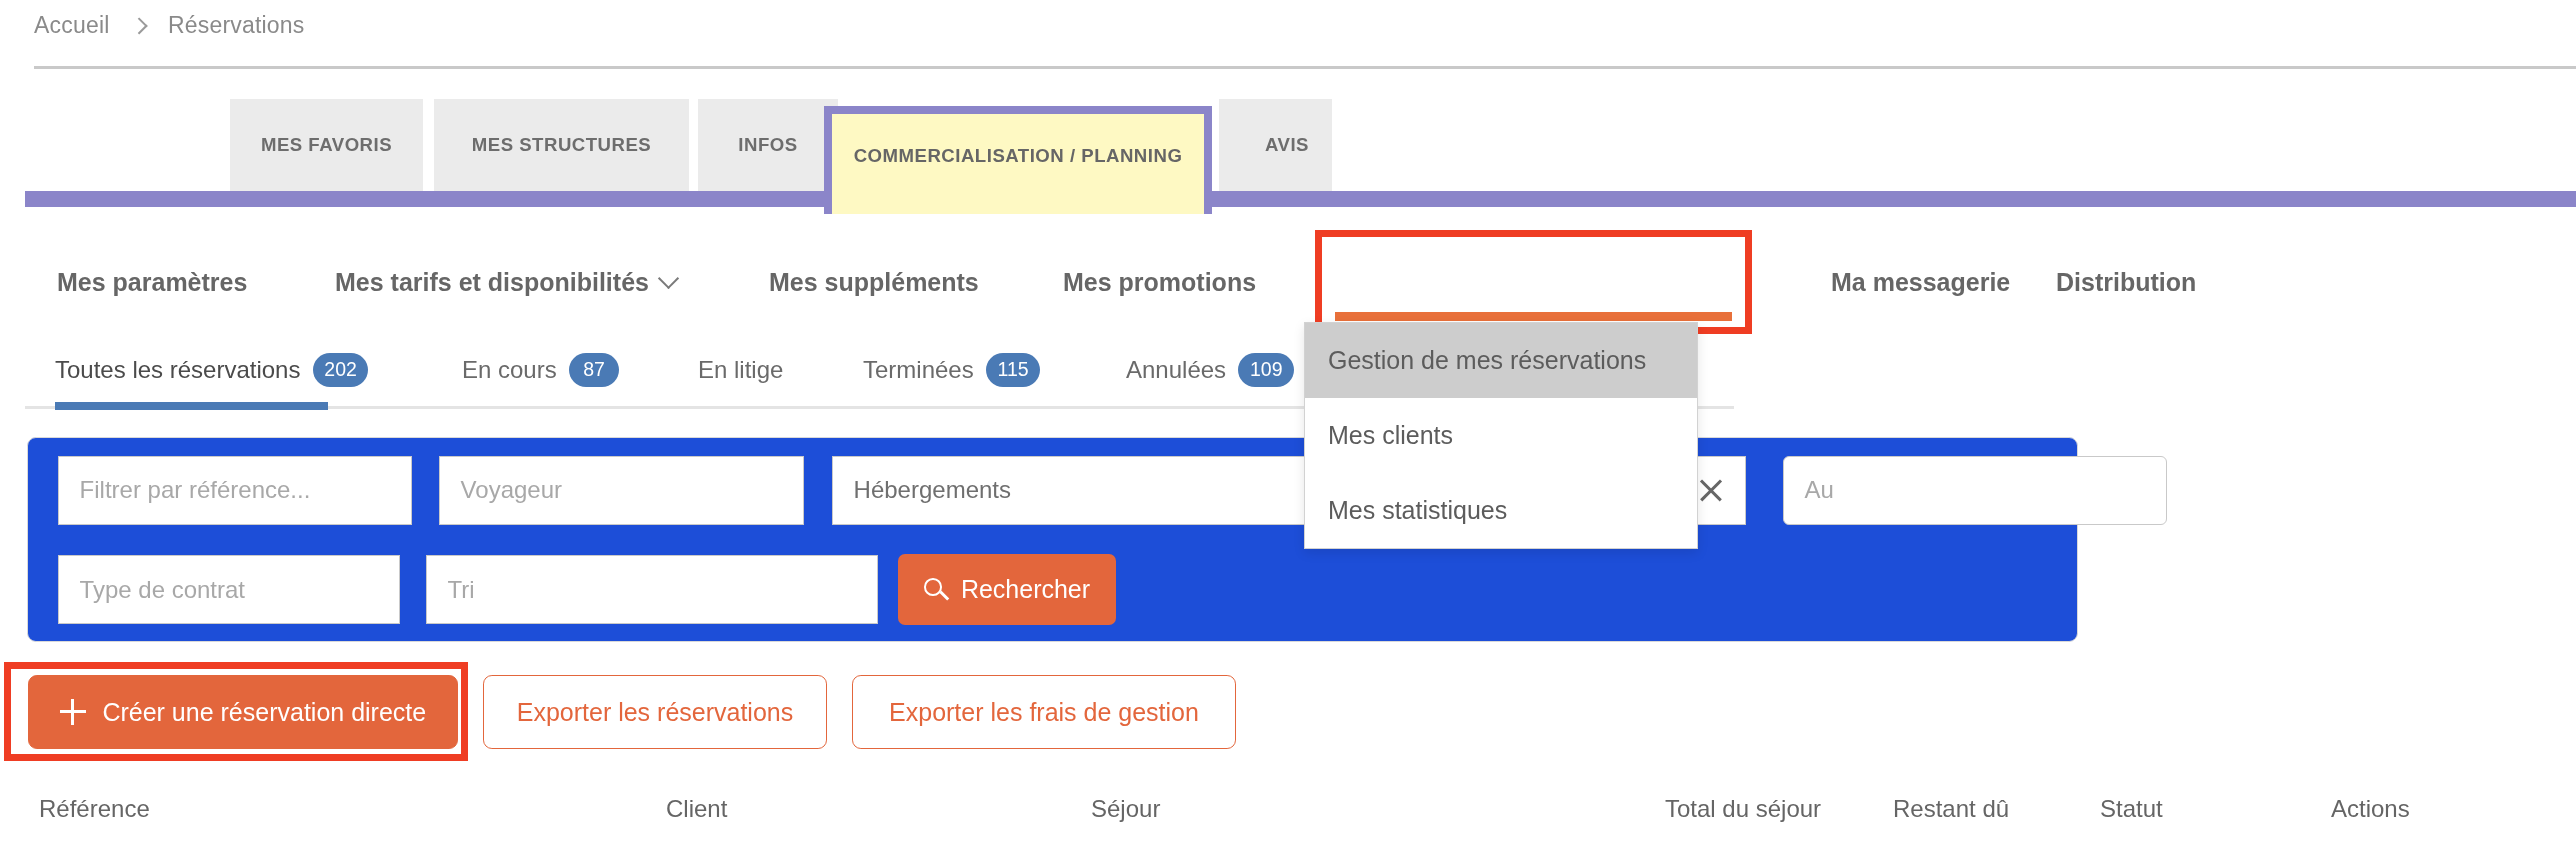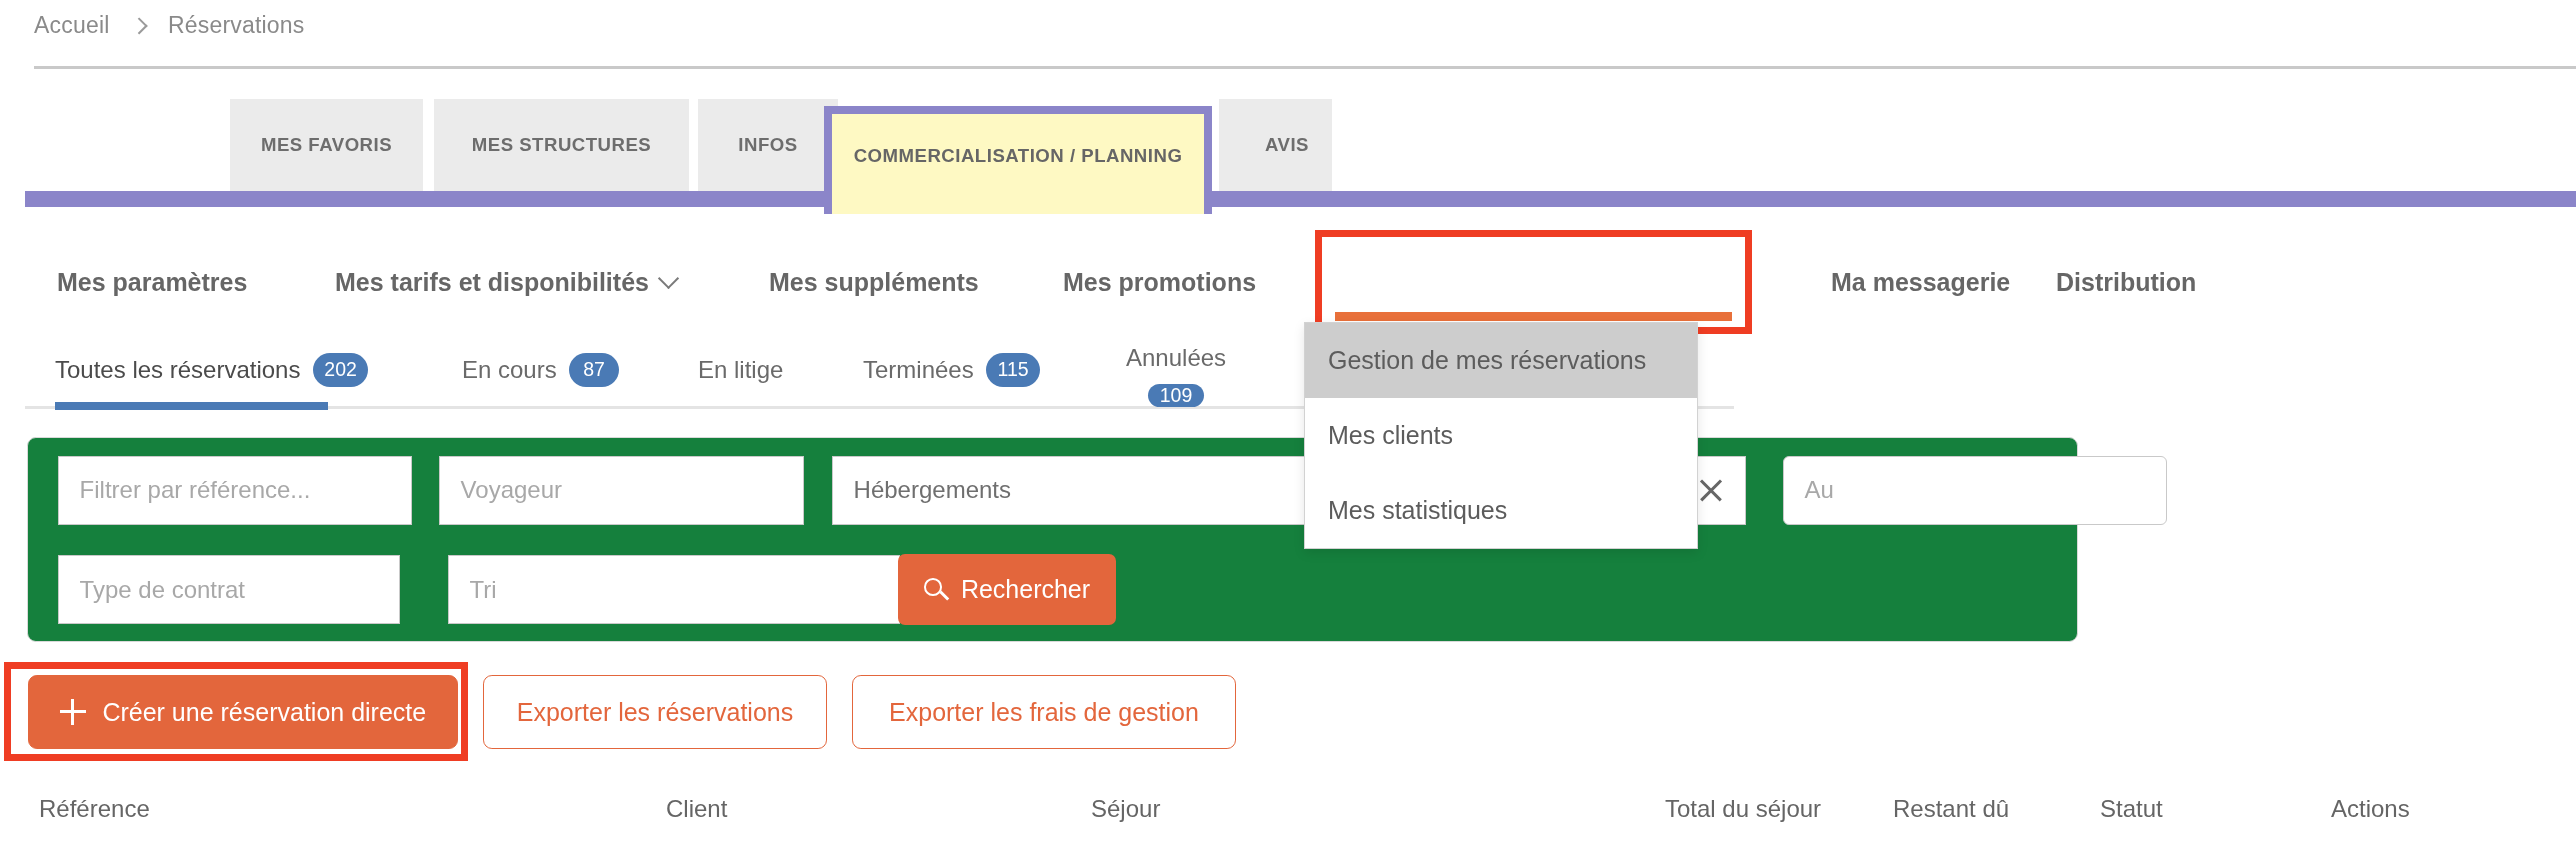--- a/index.html
+++ b/index.html
@@ -113,21 +113,21 @@
     background:#e4e4e4;
   }
   .ft-active-bar {
     position:absolute; left:55px; top:402px; width:273px; height:8px;
     background:#4a7ab5; z-index:3;
   }
 
   
   .panel {
     position:absolute; left:26.6px; top:437px; width:2051px; height:205px;
-    border:1.8px solid #d9d9d9; border-radius:8.9px; background:#15803d;
+    border:1.8px solid #d9d9d9; border-radius:8.9px; background:#1d4ed8;
   }
   .fld {
     position:absolute; height:69px;
     border:1.8px solid #c9c9c9; background:#fff;
     display:flex; align-items:center;
     font-size:24px; color:#a8a8a8;
     padding: 0 21px;
   }
   .fld.value { color:#6f6f6f; }
   .xbtn {
@@ -255,21 +255,21 @@
       <span>En cours</span>
       <span class="badge">87</span>
     </div>
     <div class="ft" style="left:698px;">
       <span>En litige</span>
     </div>
     <div class="ft" style="left:863px;">
       <span>Terminées</span>
       <span class="badge">115</span>
     </div>
-    <div class="ft" style="left:1126px;flex-direction:column;">
+    <div class="ft" style="left:1126px;">
       <span>Annulées</span>
       <span class="badge">109</span>
     </div>
   </div>
   <div class="ft-active-bar"></div>
 
   <div class="panel">
     <div class="fld" style="left:30px;top:17.7px;width:354px;">Filtrer par référence...</div>
 
     <div class="fld" style="left:411px;top:17.7px;width:365px;">Voyageur</div>
@@ -277,21 +277,21 @@
     <div class="fld value" style="left:804px;top:17.7px;width:886px;">Hébergements</div>
 
     <div class="xbtn" style="left:1649px;top:17.7px;">
       <span class="xglyph"></span>
     </div>
 
     <div class="fld" style="left:1755px;top:17.7px;width:384px;border-radius:6px;">Au</div>
 
     <div class="fld" style="left:30px;top:117px;width:342px;">Type de contrat</div>
 
-    <div class="fld" style="left:420px;top:117px;width:452px;">Tri</div>
+    <div class="fld" style="left:398px;top:117px;width:452px;">Tri</div>
   </div>
 
   <button class="searchbtn">
     <span class="mag">
       <span class="mag-c"></span>
         <span class="mag-h"></span>
     </span>
     <span>Rechercher</span>
   </button>
 

